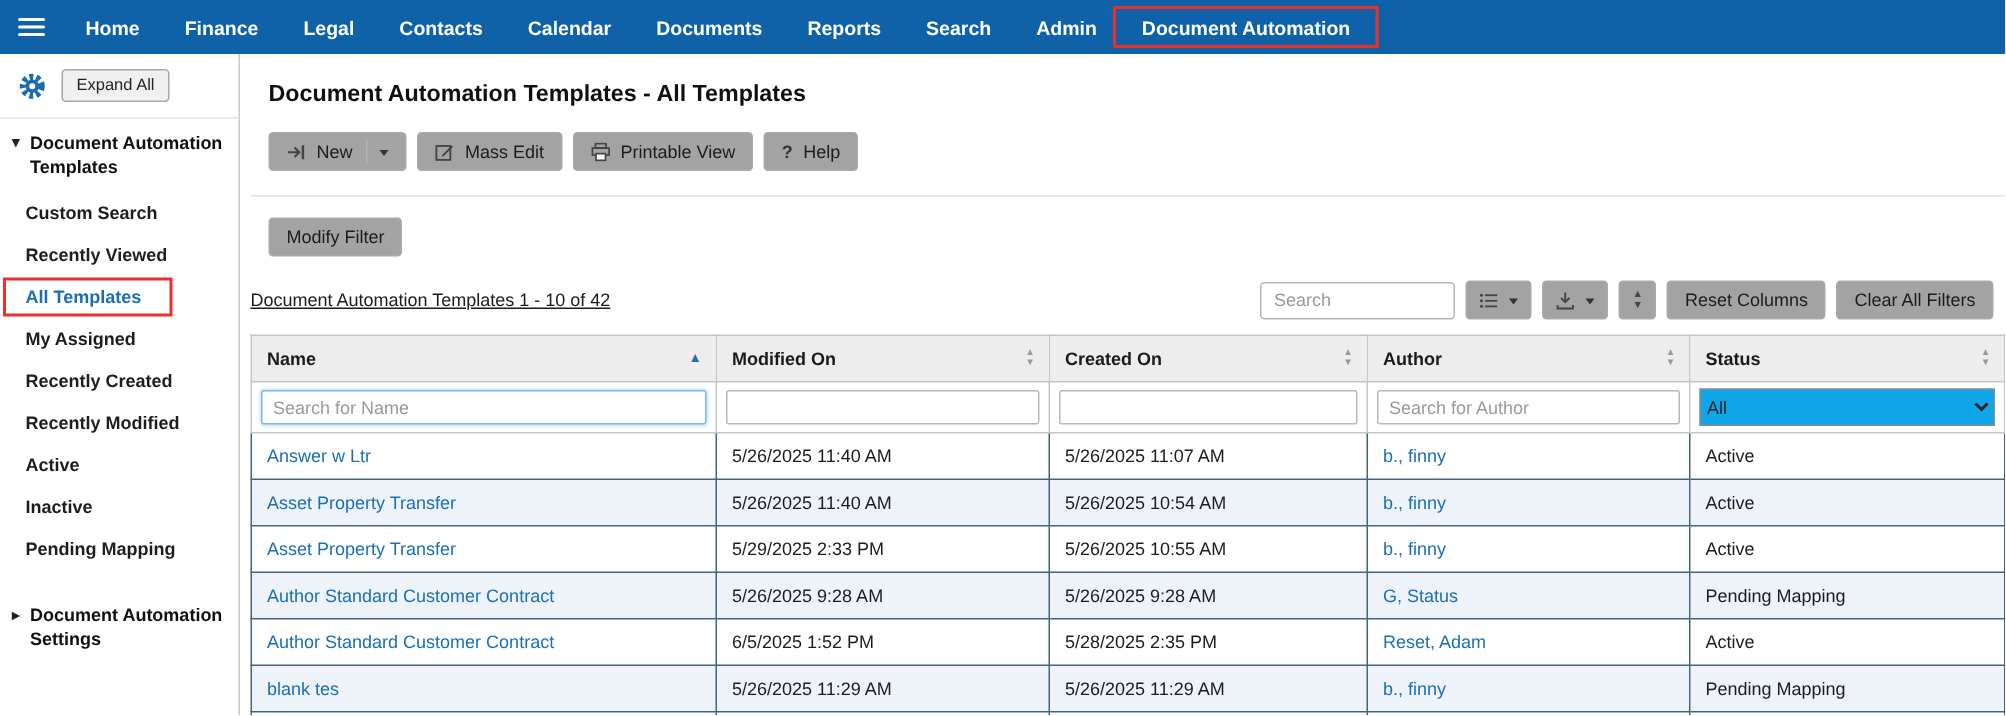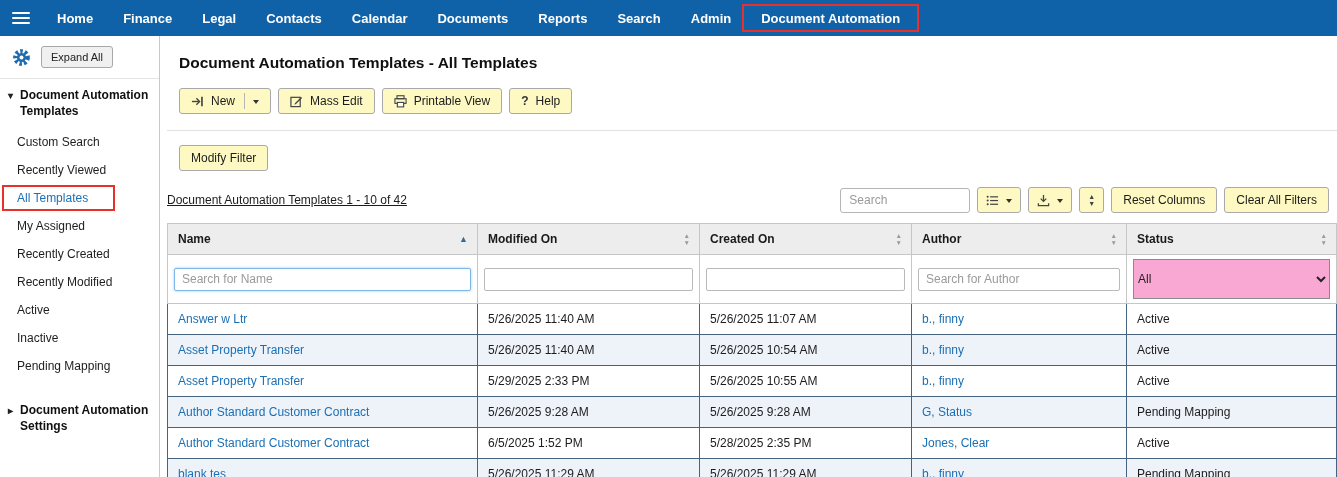--- a/index.html
+++ b/index.html
@@ -16,30 +16,30 @@
   
   .body { display:flex; height:441px; }
 
   
   .sidebar { width:160px; min-width:160px; border-right:1px solid #c9c9c9; background:#fff; }
   .sidebar-top { display:flex; align-items:center; gap:10px; padding:10px 10px 10px 12px; border-bottom:1px solid #e4e4e4; }
   .gear { display:flex; align-items:center; cursor:pointer; }
   .expand-btn { font-size:11px; padding:4px 9px; background:#f0f0f0; border:1px solid #a8a8a8; border-radius:3px; color:#222; cursor:pointer; font-family:inherit; }
   .group { display:flex; gap:7px; padding:9px 8px; font-weight:700; font-size:12px; color:#101010; line-height:1.3; cursor:pointer; }
   .tri { font-size:10px; color:#222; flex:none; margin-top:1px; }
-  .side-item { padding:7px 10px 7px 17px; font-size:12px; color:#1d1d1d; cursor:pointer; position:relative; white-space:nowrap; }
+  .side-item { padding:7px 10px 7px 17px; font-size:12px; color:#1d1d1d; cursor:pointer; position:relative; white-space:nowrap;font-weight:bold; }
   .side-item.selected { color:#1b6fb5; }
   .side-item.annotated::after { content:""; position:absolute; left:2px; right:44px; top:1px; bottom:1px; border:2px solid #e8312a; pointer-events:none; }
   .settings-group { margin-top:14px; }
 
   
   .main { flex:1; padding:12px 0 0 7px; overflow:hidden; }
   .page-title { font-size:15.5px; font-weight:700; color:#101010; margin:6px 16px 16px 12px; }
   .toolbar { display:flex; gap:7px; margin:0 0 16px 12px; }
-  .btn { display:inline-flex; align-items:center; gap:7px; background:#fef9c3; border:1px solid #a9a9a9; border-radius:3px; padding:4px 11px; font-size:12px; color:#1c1c1c; cursor:pointer; font-family:inherit; height:26px; }
+  .btn { display:inline-flex; align-items:center; gap:7px; background:#a3a3a3; border:1px solid #a9a9a9; border-radius:3px; padding:4px 11px; font-size:12px; color:#1c1c1c; cursor:pointer; font-family:inherit; height:26px; }
   .caret { width:0; height:0; border:3.5px solid transparent; border-top:4.5px solid #333; margin-top:4px; }
   .new-caret { margin-left:2px; padding-left:8px; border-left:1px solid #b5b5b5; display:flex; align-items:center; height:16px; }
   .qmark { font-weight:700; color:#333; font-size:12px; }
   .modify-bar { border-top:1px solid #e2e2e2; padding:14px 0 0 12px; margin-bottom:16px; }
 
   .controls { display:flex; align-items:center; justify-content:space-between; margin-bottom:10px; padding-right:8px; }
   .count { font-size:12px; color:#1c1c1c;text-decoration:underline; }
   .controls-right { display:flex; align-items:center; gap:7px; }
   .search-input { width:130px; height:25px; border:1px solid #b5b5b5; border-radius:3px; padding:0 8px; font-size:12px; font-family:inherit; color:#333; }
   .search-input::placeholder { color:#9a9a9a; }
@@ -50,21 +50,21 @@
   
   table { border-collapse:collapse; width:100%; table-layout:fixed; font-size:12px; }
   th.col { background:#ededed; border:1px solid #c6c6c6; padding:8px 10px; text-align:left; font-weight:700; color:#1a1a1a; position:relative; }
   .sort { position:absolute; right:9px; top:50%; transform:translateY(-50%); display:flex; flex-direction:column; line-height:1; cursor:pointer; }
   .sort i { font-style:normal; font-size:6.5px; color:#9a9a9a; }
   .sort.single { font-size:9px; color:#2e6da4; }
   .filter-cell { background:#fff; border:1px solid #c6c6c6; padding:4px 6px; }
   .filter-input { width:100%; height:23px; border:1px solid #b9b9b9; border-radius:2px; padding:0 7px; font-size:12px; font-family:inherit; color:#333; }
   .filter-input::placeholder { color:#9a9a9a; }
   .name-filter { border:1px solid #7db8e8; box-shadow:0 0 3px rgba(90,160,220,.55); }
-  .filter-select { width:100%; height:40px; font-size:12px; border:1px solid #8a8a8a; background:#f9a8d4; font-family:inherit; color:#222; }
+  .filter-select { width:100%; height:25px; font-size:12px; border:1px solid #8a8a8a; background:#0ea5e9; font-family:inherit; color:#222; }
   tbody td { border:1px solid #45627f; padding:8px 10px; color:#1c1c1c; white-space:nowrap; overflow:hidden; text-overflow:ellipsis; background:transparent; }
   tbody tr:nth-child(even) td { background:#eef3fa; }
   a.link { color:#1b6fb5; text-decoration:none; cursor:pointer; }
 </style>
 </head>
 <body>
 
 <div class="app">
 
   <header class="topnav">
@@ -286,21 +286,21 @@
             <td><a class="link">Author Standard Customer Contract</a></td>
             <td>5/26/2025 9:28 AM</td>
             <td>5/26/2025 9:28 AM</td>
             <td><a class="link">G, Status</a></td>
             <td>Pending Mapping</td>
           </tr>
           <tr>
             <td><a class="link">Author Standard Customer Contract</a></td>
             <td>6/5/2025 1:52 PM</td>
             <td>5/28/2025 2:35 PM</td>
-            <td><a class="link">Jones, Clear</a></td>
+            <td><a class="link">Reset, Adam</a></td>
             <td>Active</td>
           </tr>
           <tr>
             <td><a class="link">blank tes</a></td>
             <td>5/26/2025 11:29 AM</td>
             <td>5/26/2025 11:29 AM</td>
             <td><a class="link">b., finny</a></td>
             <td>Pending Mapping</td>
           </tr>
           <tr>

